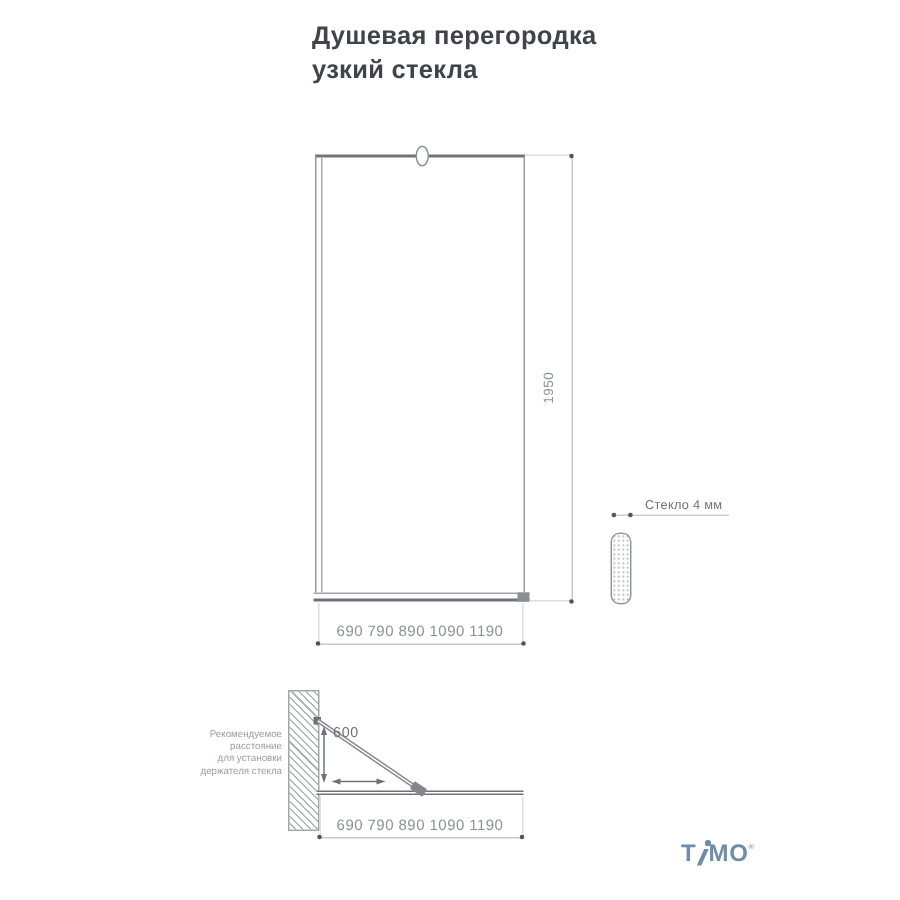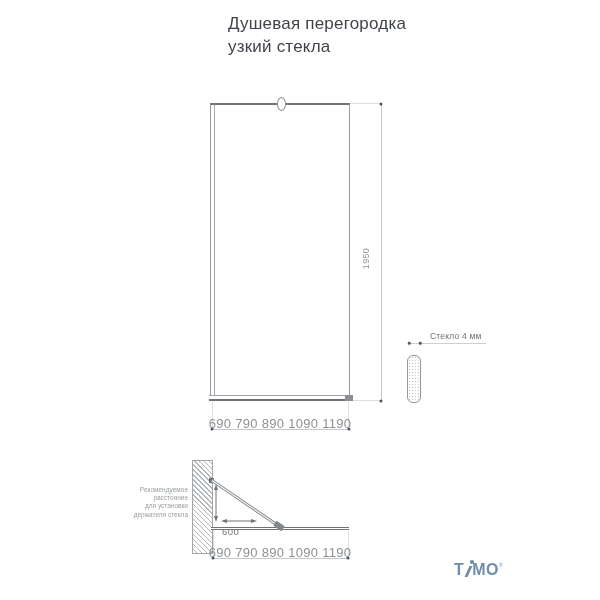--- a/index.html
+++ b/index.html
@@ -1,40 +1,40 @@
 <!DOCTYPE html>
 <html><head>
 <meta charset="utf-8">
 <style>
   html,body{margin:0;padding:0;background:#ffffff;}
   #stage{position:relative;width:600px;height:600px;background:#ffffff;overflow:hidden;
          font-family:"Liberation Sans",sans-serif;}
   .abs{position:absolute;}
 
   
-  #title{left:208px;top:12px;color:#3f434a;font-size:17px;line-height:23px;font-weight:400;letter-spacing:.2px;margin-left:20px;}
+  #title{left:208px;top:12px;color:#3f434a;font-size:17px;line-height:23px;font-weight:700;letter-spacing:.2px;}
 
   
   #panel{left:210px;top:103px;width:138px;height:292px;background:#fff;
          border:1px solid #989ca1;border-top:2px solid #70747a;}
   #panel-left-inner{left:214px;top:105px;width:0;height:290px;border-left:1px solid #a7abb0;}
   #bottom-bar{left:209px;top:395px;width:144px;height:3px;background:#fff;
               border-top:1px solid #a0a4a9;border-bottom:2px solid #6e7277;}
   #bar-end-cap{left:345px;top:395px;width:8px;height:6px;background:#8b8f94;}
   #top-hole{left:277px;top:97px;width:7px;height:12px;background:#fff;border:1px solid #8e9297;
             border-radius:50%;z-index:3;}
 
   
   .ext-h{border-top:1px solid #dcdee1;height:0;}
   .ext-v{border-left:1px solid #dcdee1;width:0;}
   .dim-h{border-top:1px solid #c6c9cc;height:0;}
   .dim-v{border-left:1px solid #c6c9cc;width:0;}
   .dot{width:3px;height:3px;border-radius:50%;background:#4f5357;transform:translate(-50%,-50%);}
   .dot-sm{width:2.5px;height:2.5px;border-radius:50%;background:#55595d;transform:translate(-50%,-50%);}
-  .dim-text{color:#8d9196;font-size:13px;letter-spacing:.3px;white-space:nowrap;}
+  .dim-text{color:#8d9196;font-size:10px;letter-spacing:.3px;white-space:nowrap;}
 
   #ext-top-right{left:350px;top:103px;width:32px;}
   #ext-bottom-right{left:353px;top:400px;width:29px;}
   #dim-right{left:381px;top:104px;height:297px;}
   #dim-height-label{left:341px;top:253px;width:50px;height:11px;text-align:center;
                     transform:rotate(-90deg);font-size:9px;}
   #ext-bl{left:212px;top:402px;height:27px;}
   #ext-br{left:348px;top:402px;height:27px;}
   #dim-bottom{left:212px;top:429px;width:137px;}
   #dim-width-label{left:180px;top:416px;width:200px;text-align:center;}
@@ -50,21 +50,21 @@
         background:repeating-linear-gradient(45deg,#ffffff 0 2.5px,#b4b7ba 2.5px 3.5px);}
   #attach{left:209px;top:478px;width:5px;height:5px;background:#6d7175;}
   #diag-bar{left:212px;top:479px;width:84px;height:1px;background:#fff;
             border-top:1px solid #888c90;border-bottom:1px solid #888c90;
             transform-origin:0 50%;transform:rotate(34.3deg);}
   #glass-plan{left:211px;top:527px;width:138px;height:1px;background:#fff;
               border-top:1px solid #6f7377;border-bottom:1px solid #6f7377;}
   #connector{left:274px;top:523px;width:10px;height:6px;background:#83878b;border-radius:1px;
              transform:rotate(34deg);}
   #arrows-svg{left:210px;top:483px;width:50px;height:42px;}
-  #label-600{left:222px;top:526px;color:#6f7377;font-size:9.5px;letter-spacing:.5px;}
+  #label-600{left:222px;top:483px;color:#6f7377;font-size:9.5px;letter-spacing:.5px;}
   #note{left:118px;top:486px;width:70px;text-align:right;color:#9aa0a5;font-size:6.5px;line-height:8.2px;}
   #ext2-l{left:213px;top:531px;height:27px;}
   #ext2-r{left:348px;top:531px;height:27px;}
   #dim2{left:213px;top:558px;width:135px;}
   #dim2-label{left:180px;top:545px;width:200px;text-align:center;}
 
   
   #logo{left:454px;top:562px;display:flex;align-items:flex-end;color:#6f8ca9;font-weight:800;
         font-size:16px;line-height:16px;letter-spacing:.5px;}
   .logo-i{position:relative;display:inline-block;width:8px;height:16px;}

